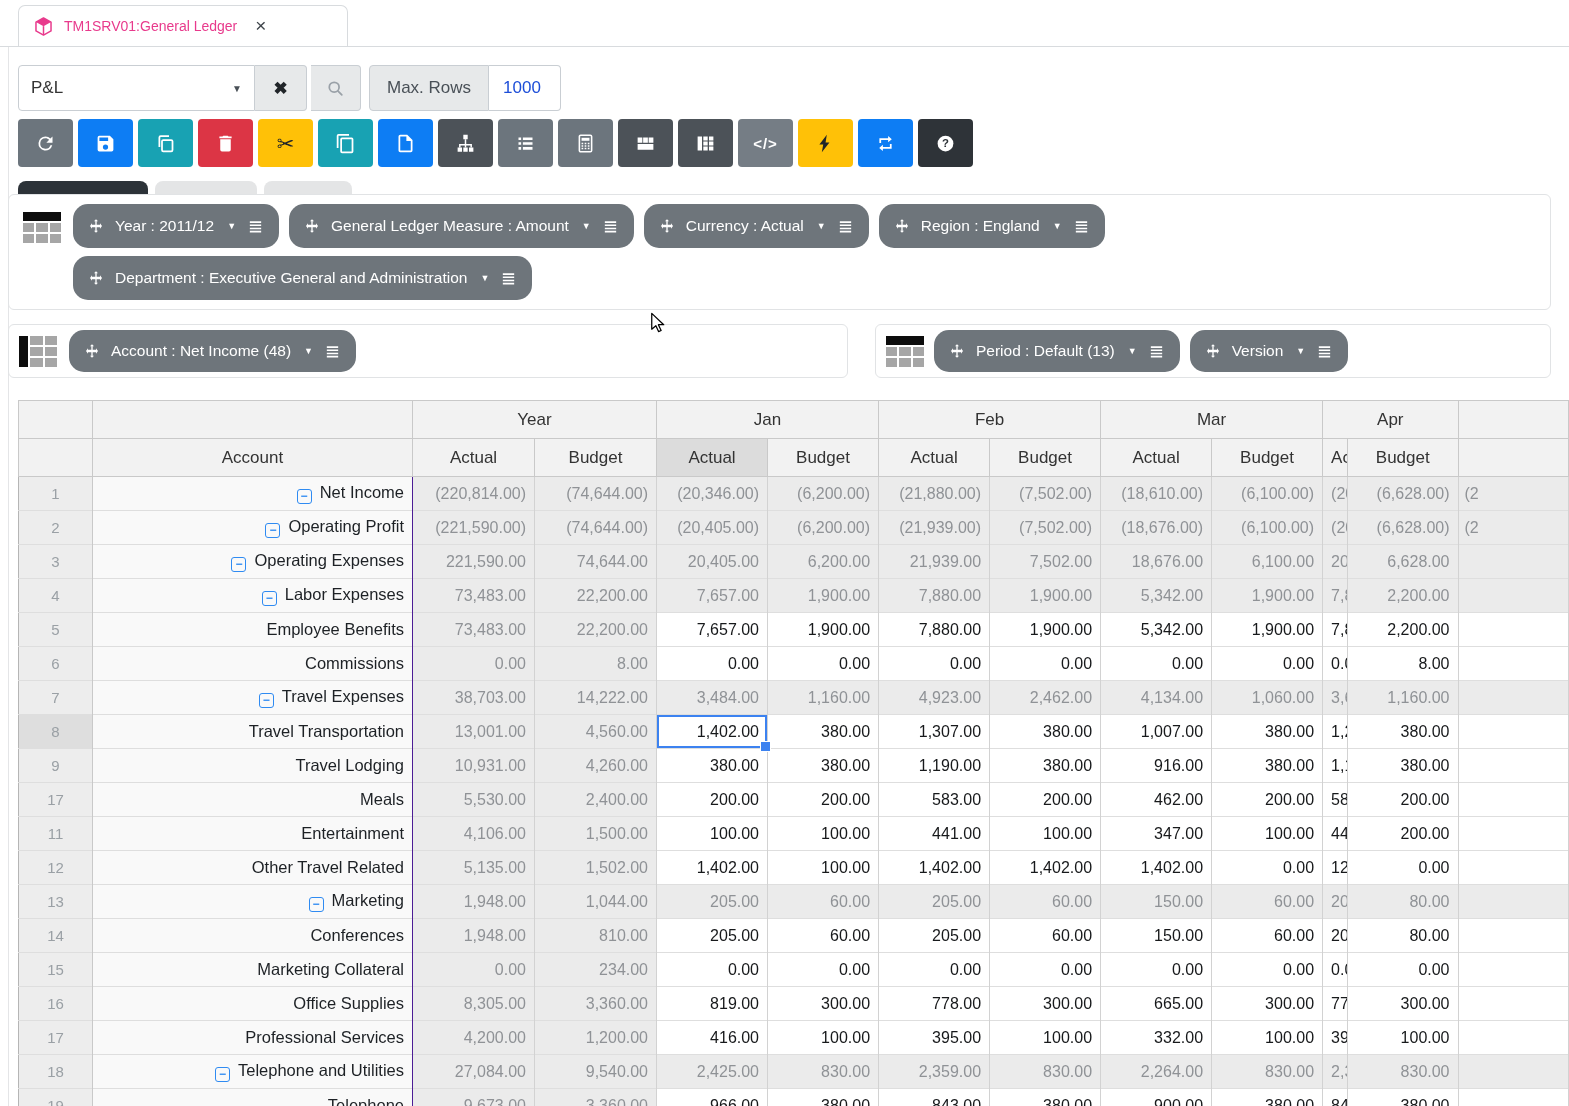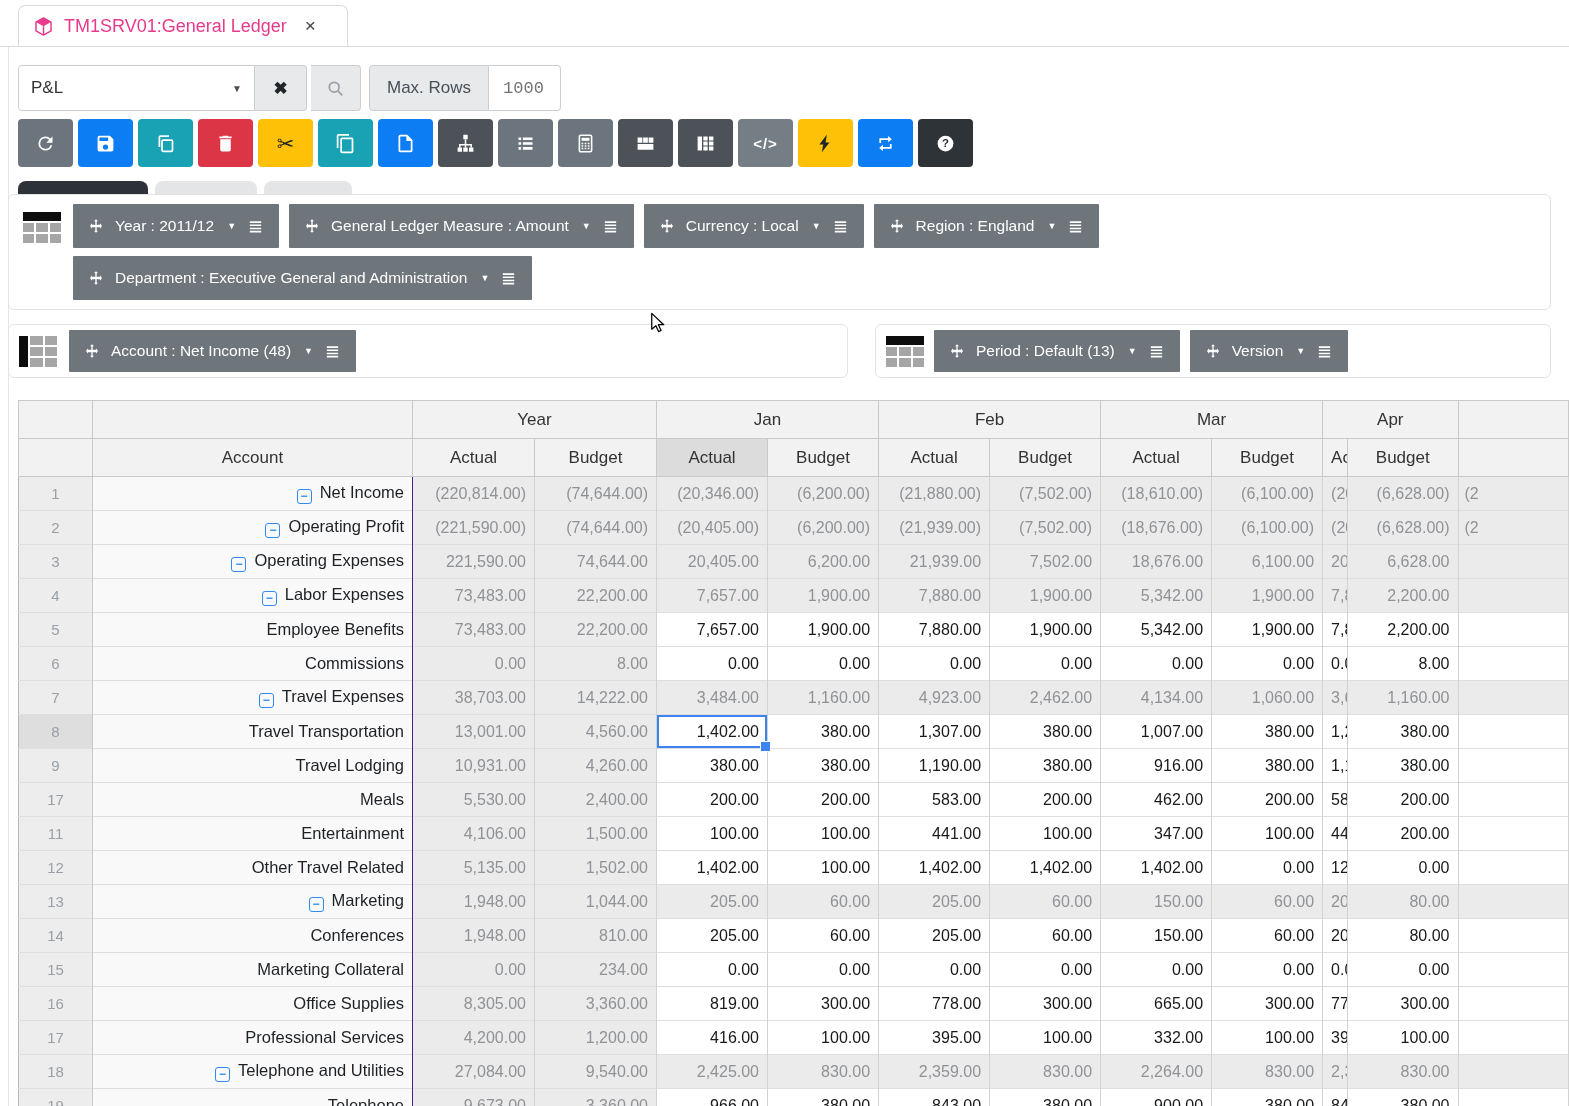--- a/index.html
+++ b/index.html
@@ -5,35 +5,35 @@
   html,body{margin:0;padding:0}
   body{width:1569px;height:1106px;overflow:hidden;position:relative;background:#fff;
        font-family:"Liberation Sans",sans-serif;color:#333}
   .vline{position:absolute;left:8px;top:46px;bottom:0;width:1px;background:#e4e5e7;z-index:0}
 
   
   .tabbar{height:46px;border-bottom:1px solid #d8dbde;position:relative;background:#fff}
   .tab{position:absolute;left:18px;top:5px;height:41px;min-width:330px;background:#fff;
        border:1px solid #d8dbde;border-bottom:none;border-radius:7px 7px 0 0;display:flex;
        align-items:center;padding:0 14px;gap:10px;z-index:2;box-sizing:border-box}
-  .tabtitle{color:#e83a8c;font-size:18px;white-space:nowrap}
+  .tabtitle{color:#e83a8c;font-size:14px;white-space:nowrap}
   .tabclose{color:#3f454b;font-size:19px;margin-left:8px;cursor:pointer}
 
   
   .toolbar1{display:flex;align-items:stretch;margin:18px 0 0 18px;height:46px;position:relative;z-index:1}
   .box{box-sizing:border-box;border:1px solid #c9ced3;background:#fff;display:flex;align-items:center;font-size:17px}
   .viewsel{width:237px;border-radius:4px 0 0 4px;padding:0 12px;justify-content:space-between;color:#333}
   .caret{font-size:10px;color:#495057}
   .addon{background:#e7e9ea;justify-content:center}
   .clearbtn{width:52px;border-left:none;border-radius:0 4px 4px 0;font-weight:700;color:#212529;margin-right:4px}
   .find{width:254px;border-radius:4px 0 0 4px;padding:0 14px;color:#333;outline:none;font-family:inherit}
   .find::placeholder{color:#959ca3}
   .searchbtn{width:50px;border-left:none;border-radius:0 4px 4px 0;margin-right:8px}
   .mrlabel{padding:0 17px;color:#495057;border-radius:4px 0 0 4px}
-  .mrinput{width:72px;padding:4px 14px;border-left:none;border-radius:0 4px 4px 0;color:#737373;outline:none;font-family:Liberation Mono, monospace}
+  .mrinput{width:72px;padding:4px 14px;border-left:none;border-radius:0 4px 4px 0;color:#1d4ed8;outline:none;font-family:Liberation Sans, sans-serif}
 
   
   .toolbar2{display:flex;gap:5px;margin:8px 0 0 18px;position:relative;z-index:1}
   .tbtn{width:55px;height:48px;border-radius:4px;display:flex;align-items:center;justify-content:center;cursor:pointer}
   .glyph-dark{font-size:21px;color:#212529;line-height:1}
   .glyph-code{font-size:15px;font-weight:700;color:#fff;letter-spacing:1px}
 
   
   .minitabs{display:flex;gap:7px;margin:14px 0 0 18px;height:13px;position:relative;z-index:1}
   .mtab{height:13px;border-radius:8px 8px 0 0}
@@ -41,21 +41,21 @@
   .mtab.lite{width:102px;background:#e4e5e6}
   .mtab.lite2{width:88px;background:#e4e5e6}
 
   
   .panel{border:1px solid #e1e3e5;border-radius:6px;background:#fff;box-sizing:border-box;position:relative;z-index:1}
   .ctxpanel{margin:0 18px 0 8px;padding:9px 10px;display:flex;align-items:flex-start}
   .midrow{display:flex;gap:27px;margin:14px 18px 11px 8px}
   .rowpanel{width:840px;padding:5px 10px;display:flex;align-items:center;gap:12px}
   .colpanel{flex:1;padding:5px 10px;display:flex;align-items:center;gap:10px}
   .pills{display:flex;flex-wrap:wrap;gap:8px 10px;flex:1}
-  .pill{height:44px;background:#6e757b;border-radius:1px;display:flex;align-items:center;gap:11px;
+  .pill{height:44px;background:#6e757b;border-radius:15px;display:flex;align-items:center;gap:11px;
         padding:0 15px;color:#fff;font-size:15.5px;cursor:pointer;white-space:nowrap}
   .pill.small{height:42px}
   .pcaret{font-size:9px;color:#fff;margin-left:2px}
   .picon{display:flex;align-items:center}
   
   .icon-cols{width:38px;height:31px;display:flex;flex-direction:column;gap:2px;flex:none}
   .icon-cols .bar{height:9px;background:#0d0d0d}
   .icon-cols .grd{flex:1;display:grid;grid-template-columns:repeat(3,1fr);grid-template-rows:repeat(2,1fr);gap:2px}
   .icon-cols .grd div{background:#a6a6a6}
   .icon-rows{width:38px;height:31px;display:flex;gap:2px;flex:none}
@@ -252,21 +252,21 @@
             <path fill="#fff" d="M4 4.6h16v2.3H4zM4 9.1h16v2.3H4zM4 13.6h16v2.3H4zM4 18.1h16v2.3H4z"></path>
           </svg>
         </span>
       </div>
       <div class="pill">
         <span class="picon">
           <svg viewBox="0 0 24 24" width="16" height="16">
             <path fill="#fff" d="M12 2l3 3h-2v5h5V8l3 4-3 4v-2h-5v5h2l-3 3-3-3h2v-5H6v2l-3-4 3-4v2h5V5H9l3-3z"></path>
           </svg>
         </span>
-        <span class="plabel">Currency : Local</span>
+        <span class="plabel">Currency : Actual</span>
         <span class="pcaret">▼</span>
         <span class="picon">
           <svg viewBox="0 0 24 24" width="17" height="17">
             <path fill="#fff" d="M4 4.6h16v2.3H4zM4 9.1h16v2.3H4zM4 13.6h16v2.3H4zM4 18.1h16v2.3H4z"></path>
           </svg>
         </span>
       </div>
       <div class="pill">
         <span class="picon">
           <svg viewBox="0 0 24 24" width="16" height="16">

